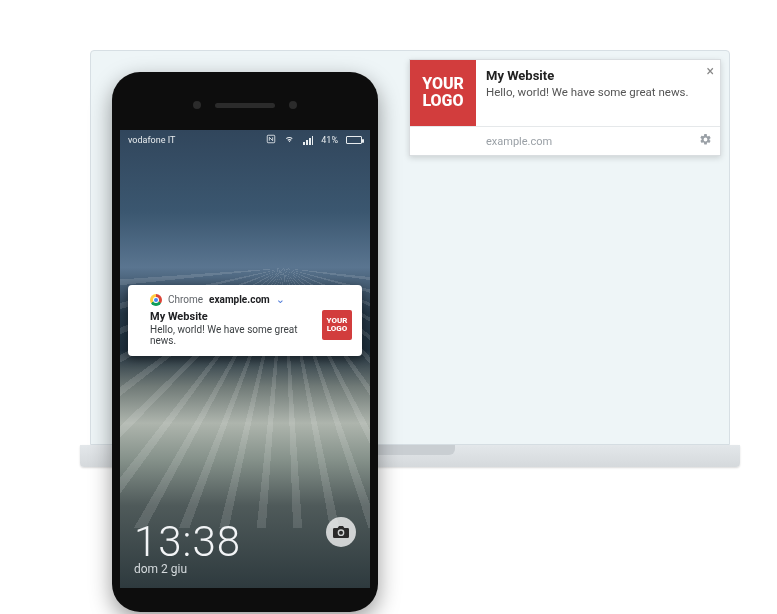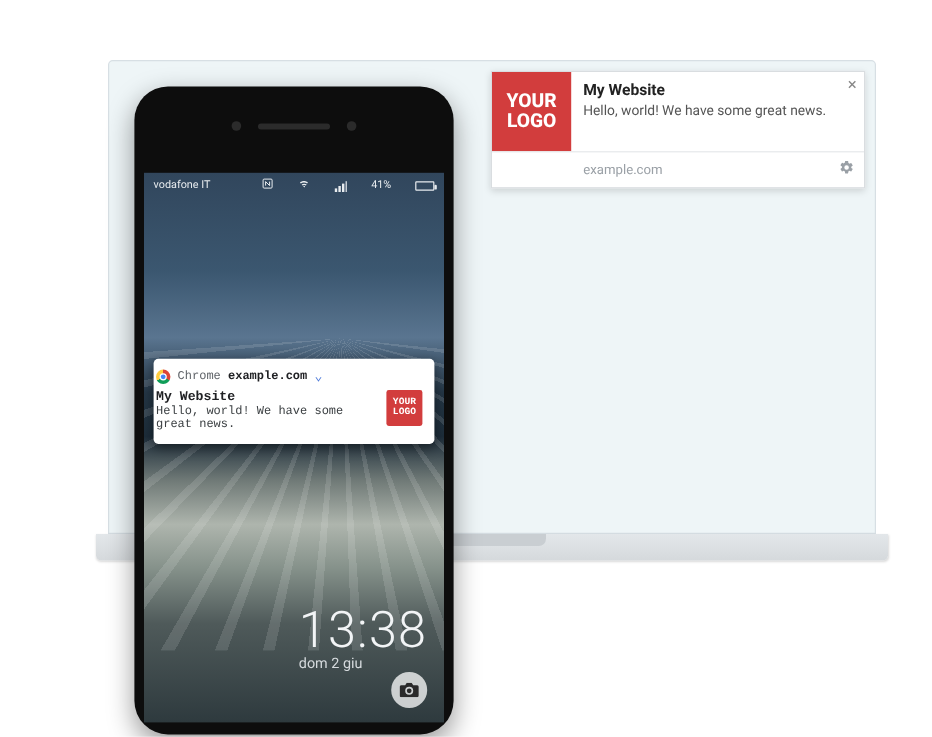--- a/index.html
+++ b/index.html
@@ -155,21 +155,20 @@
     height: 8px;
     border-radius: 50%;
     background: #2b2b2b;
   }
   .phone-screen {
     width: 100%;
     height: 458px;
     background: linear-gradient(180deg,#31465c 0%,#3b5770 18%,#5a7590 30%,#243645 40%,#1d2d3a 48%,#707a77 56%,#aeb5ad 64%,#85918a 72%,#4f5a5a 82%,#2e3a3e 100%);
     position: relative;
     overflow: hidden;
-    margin-top: 14px;
   }
   .rays {
     position: absolute;
     bottom: 60px;
     left: -40px;
     width: 340px;
     height: 260px;
     background:
       repeating-conic-gradient(from 200deg at 60% 0%,
         rgba(255,255,255,.22) 0deg 2deg,
@@ -182,21 +181,21 @@
     display: flex;
     align-items: center;
     justify-content: space-between;
     padding: 4px 8px 2px 8px;
     color: #e8ecef;
     font-size: 9px;
   }
   .status-right {
     display: flex;
     align-items: center;
-    gap: 20px;
+    gap: 8px;
   }
   .status-icon {
     width: 10px;
     height: 10px;
     display: inline-flex;
     align-items: flex-end;
     gap: 1px;
   }
   .sig-bar { width: 2px; background: #e8ecef; }
   .b1{height:3px}.b2{height:5px}.b3{height:7px}.b4{height:9px}
@@ -208,22 +207,21 @@
 
   
   .mobile-notif {
     position: absolute;
     top: 155px;
     left: 8px;
     right: 8px;
     background: #fff;
     border-radius: 4px;
     box-shadow: 0 3px 10px rgba(0,0,0,.45);
-    padding: 8px 10px 10px 2px;
-    font-family: Liberation Mono, monospace;
+    padding: 8px 10px 10px 22px;
   }
   .mobile-head {
     display: flex;
     align-items: center;
     gap: 6px;
     margin-bottom: 4px;
   }
   .chrome-icon{
     width:12px;height:12px;border-radius:50%;
     background:
@@ -246,23 +244,21 @@
   }
 
   
   .lockscreen {
     position: absolute;
     bottom: 12px;
     left: 14px;
     right: 14px;
     color: #f2f4f6;
     display:flex;
-    align-items:flex-end;
     justify-content:space-between;
-    flex-direction:column;
   }
   .clock{font-size:42px;font-weight:300;letter-spacing:1px;}
   .date{font-size:12px;color:#d5dadd;margin-top:-4px;}
   .cam-btn{
     width:30px;height:30px;border-radius:50%;
     background:rgba(255,255,255,.75);
     display:flex;align-items:center;justify-content:center;
     color:#2a2a2a;
   }
   .cam-svg{width:16px;height:12px;}

